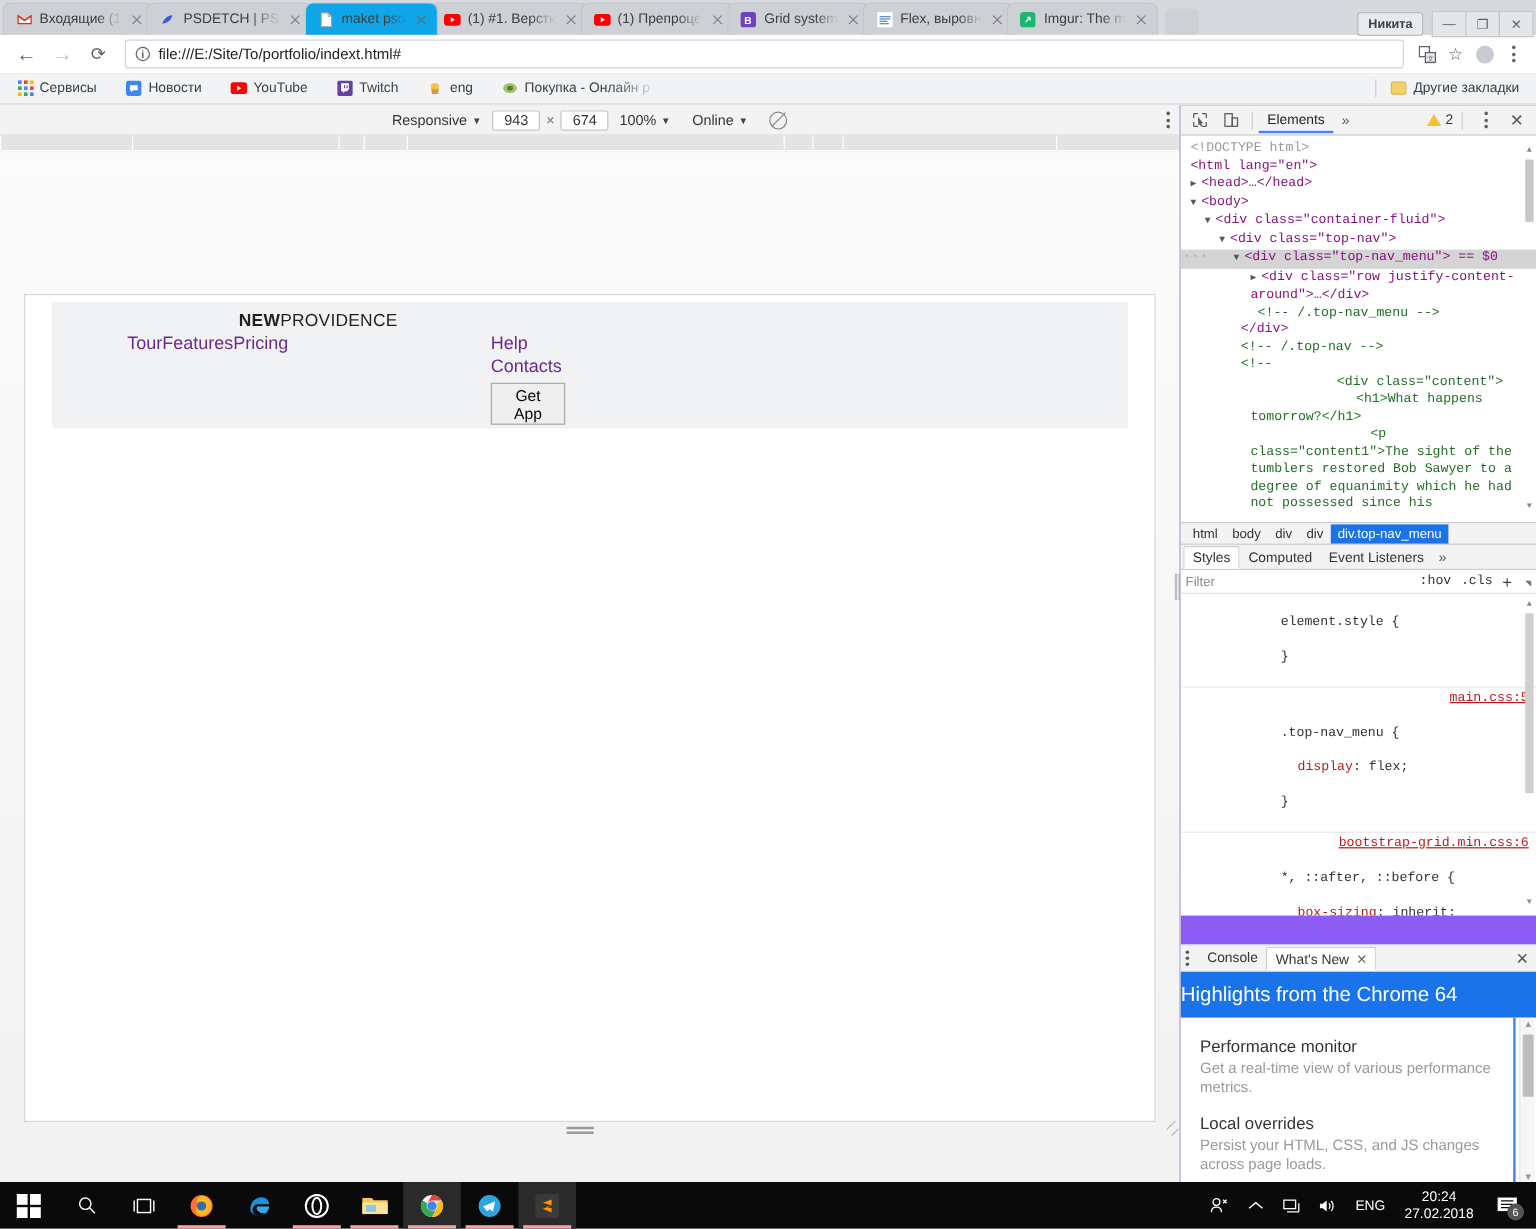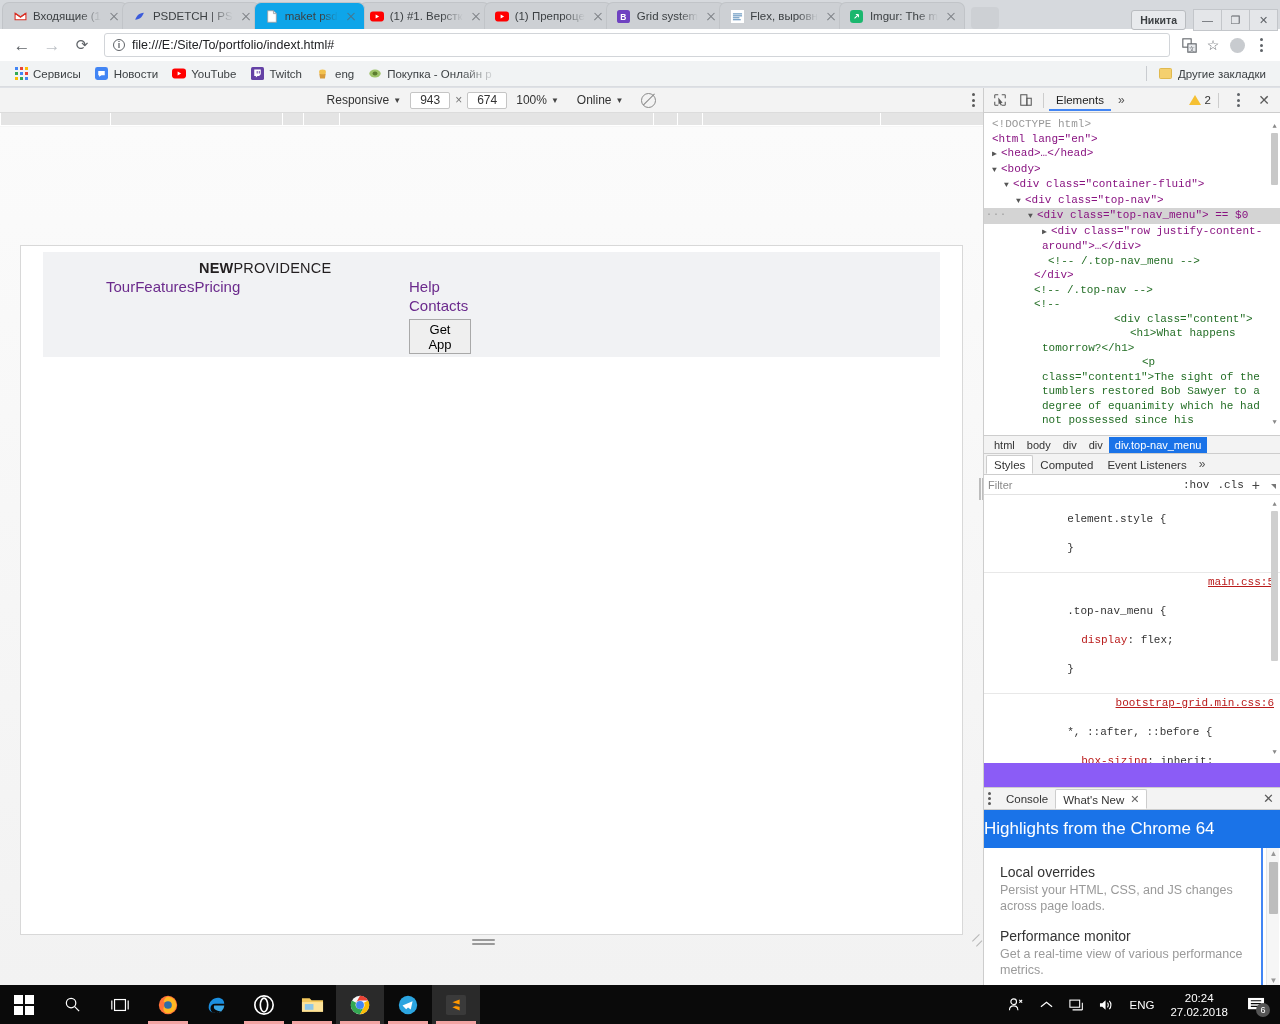--- a/index.html
+++ b/index.html
@@ -61,21 +61,21 @@
   }
   .info-circle { width:12px; height:12px; border:1.2px solid #5f6368; border-radius:50%;
     font-size:9px; line-height:10px; text-align:center; color:#5f6368; font-weight:bold; flex:0 0 12px;}
   .omni-icon { width:22px; height:22px; display:flex; align-items:center; justify-content:center; color:#5f6368; }
   .star { font-size:14px; }
   .avatar-circ { width:15px; height:15px; border-radius:50%; background:#c8cbcf; }
   .kebab { display:flex; flex-direction:column; gap:2.2px; align-items:center; }
   .kebab i { width:3px; height:3px; border-radius:50%; background:#5f6368; display:block; }
 
   
-  .bmbar { height:26px; background:#f1f3f4; display:flex; align-items:center; padding:0 8px; gap:2px;
+  .bmbar { height:26px; background:#f1f3f4; display:flex; align-items:center; padding:0 8px; gap:12px;
     font-size:11.5px; color:#3c4043; border-bottom:1px solid #dadce0; }
   .bm { display:flex; align-items:center; gap:5px; padding:3px 6px; border-radius:3px; white-space:nowrap; }
   .bm .ic { width:14px; height:14px; flex:0 0 14px; display:flex; align-items:center; justify-content:center; }
   .apps-grid { display:grid; grid-template-columns:repeat(3,3px); grid-template-rows:repeat(3,3px); gap:2px; }
   .apps-grid i { width:3px; height:3px; display:block; }
   .bm-right { margin-left:auto; display:flex; align-items:center; gap:6px; padding-left:8px; }
   .bm-sep { width:1px; height:15px; background:#c9ccd0; }
   .folder { width:13px; height:11px; background:#f4d06f; border:1px solid #e0b94f; border-radius:1.5px; }
   .clipped { overflow:hidden; -webkit-mask-image:linear-gradient(to right,#000 72%,transparent 100%);
      mask-image:linear-gradient(to right,#000 72%,transparent 100%); }
@@ -646,26 +646,26 @@
               <span>What's New</span>
               <span class="x">✕</span>
             </span>
             <span class="drawer-close">✕</span>
           </div>
           <div class="wn-hero">
             <span>Highlights from the Chrome 64</span>
           </div>
           <div class="wn-body">
             <div class="wn-item">
+              <div class="wn-t">Performance monitor</div>
+              <div class="wn-d">Get a real-time view of various performance metrics.</div>
+            </div>
+            <div class="wn-item">
               <div class="wn-t">Local overrides</div>
               <div class="wn-d">Persist your HTML, CSS, and JS changes across page loads.</div>
-            </div>
-            <div class="wn-item">
-              <div class="wn-t">Performance monitor</div>
-              <div class="wn-d">Get a real-time view of various performance metrics.</div>
             </div>
             <div class="wn-railline"></div>
             <div class="wn-sb">
               <span class="up">▲</span>
               <span class="thumb"></span>
               <span class="dn">▼</span>
             </div>
           </div>
         </div>
 

